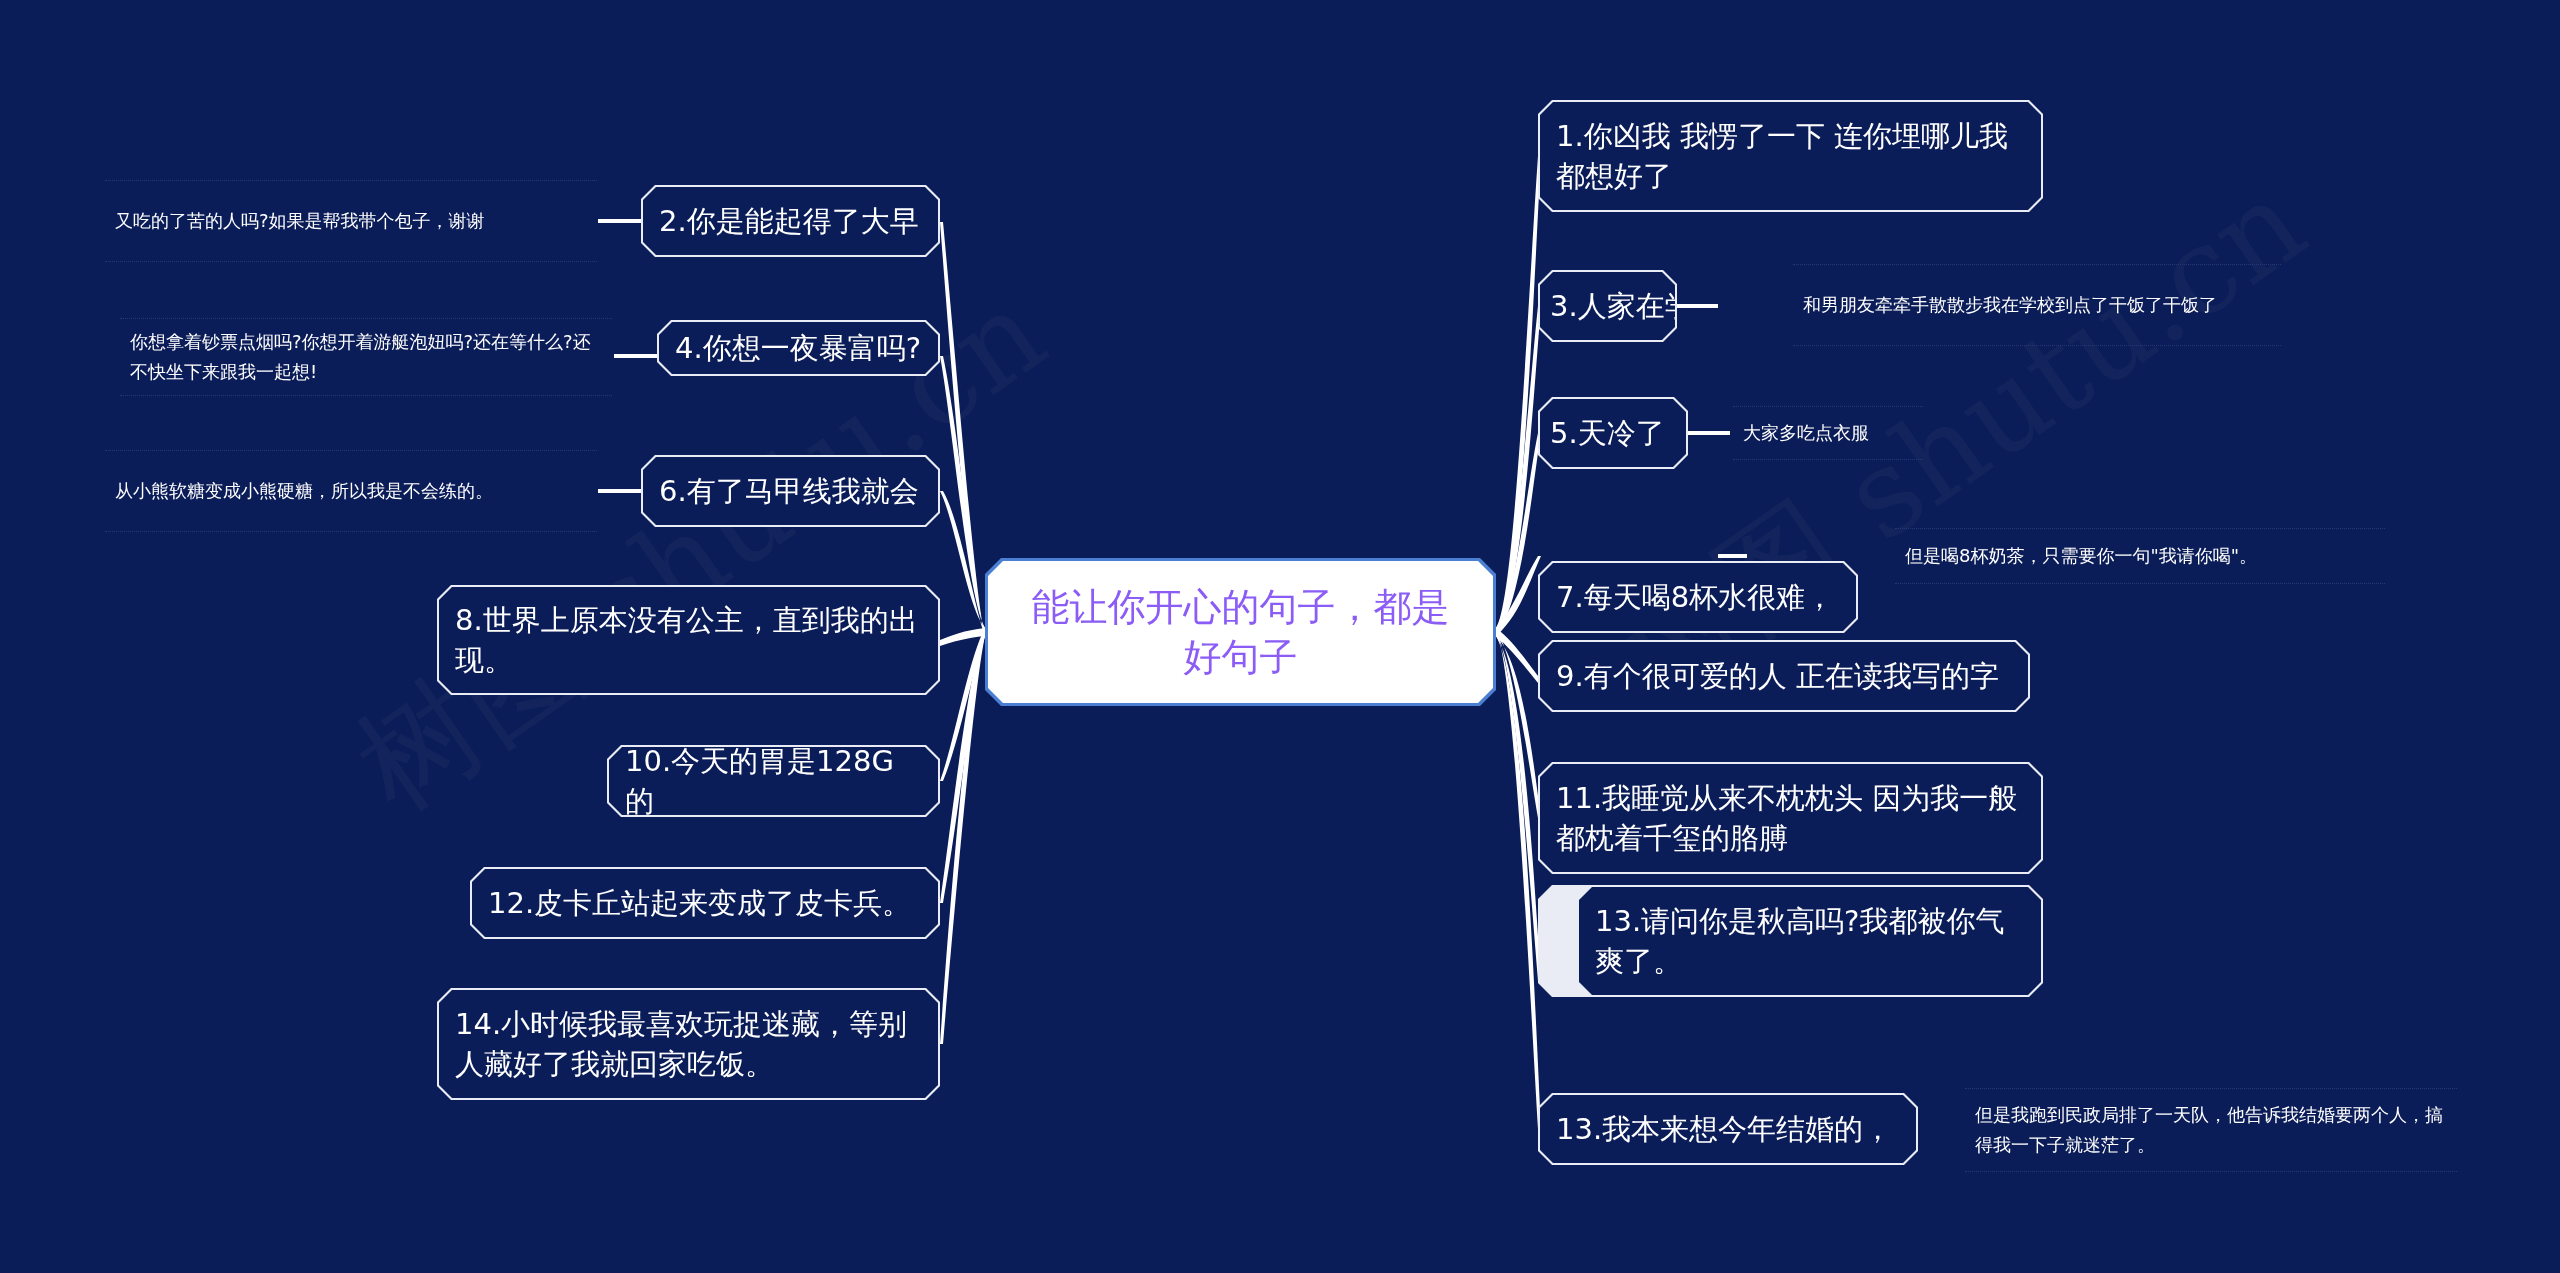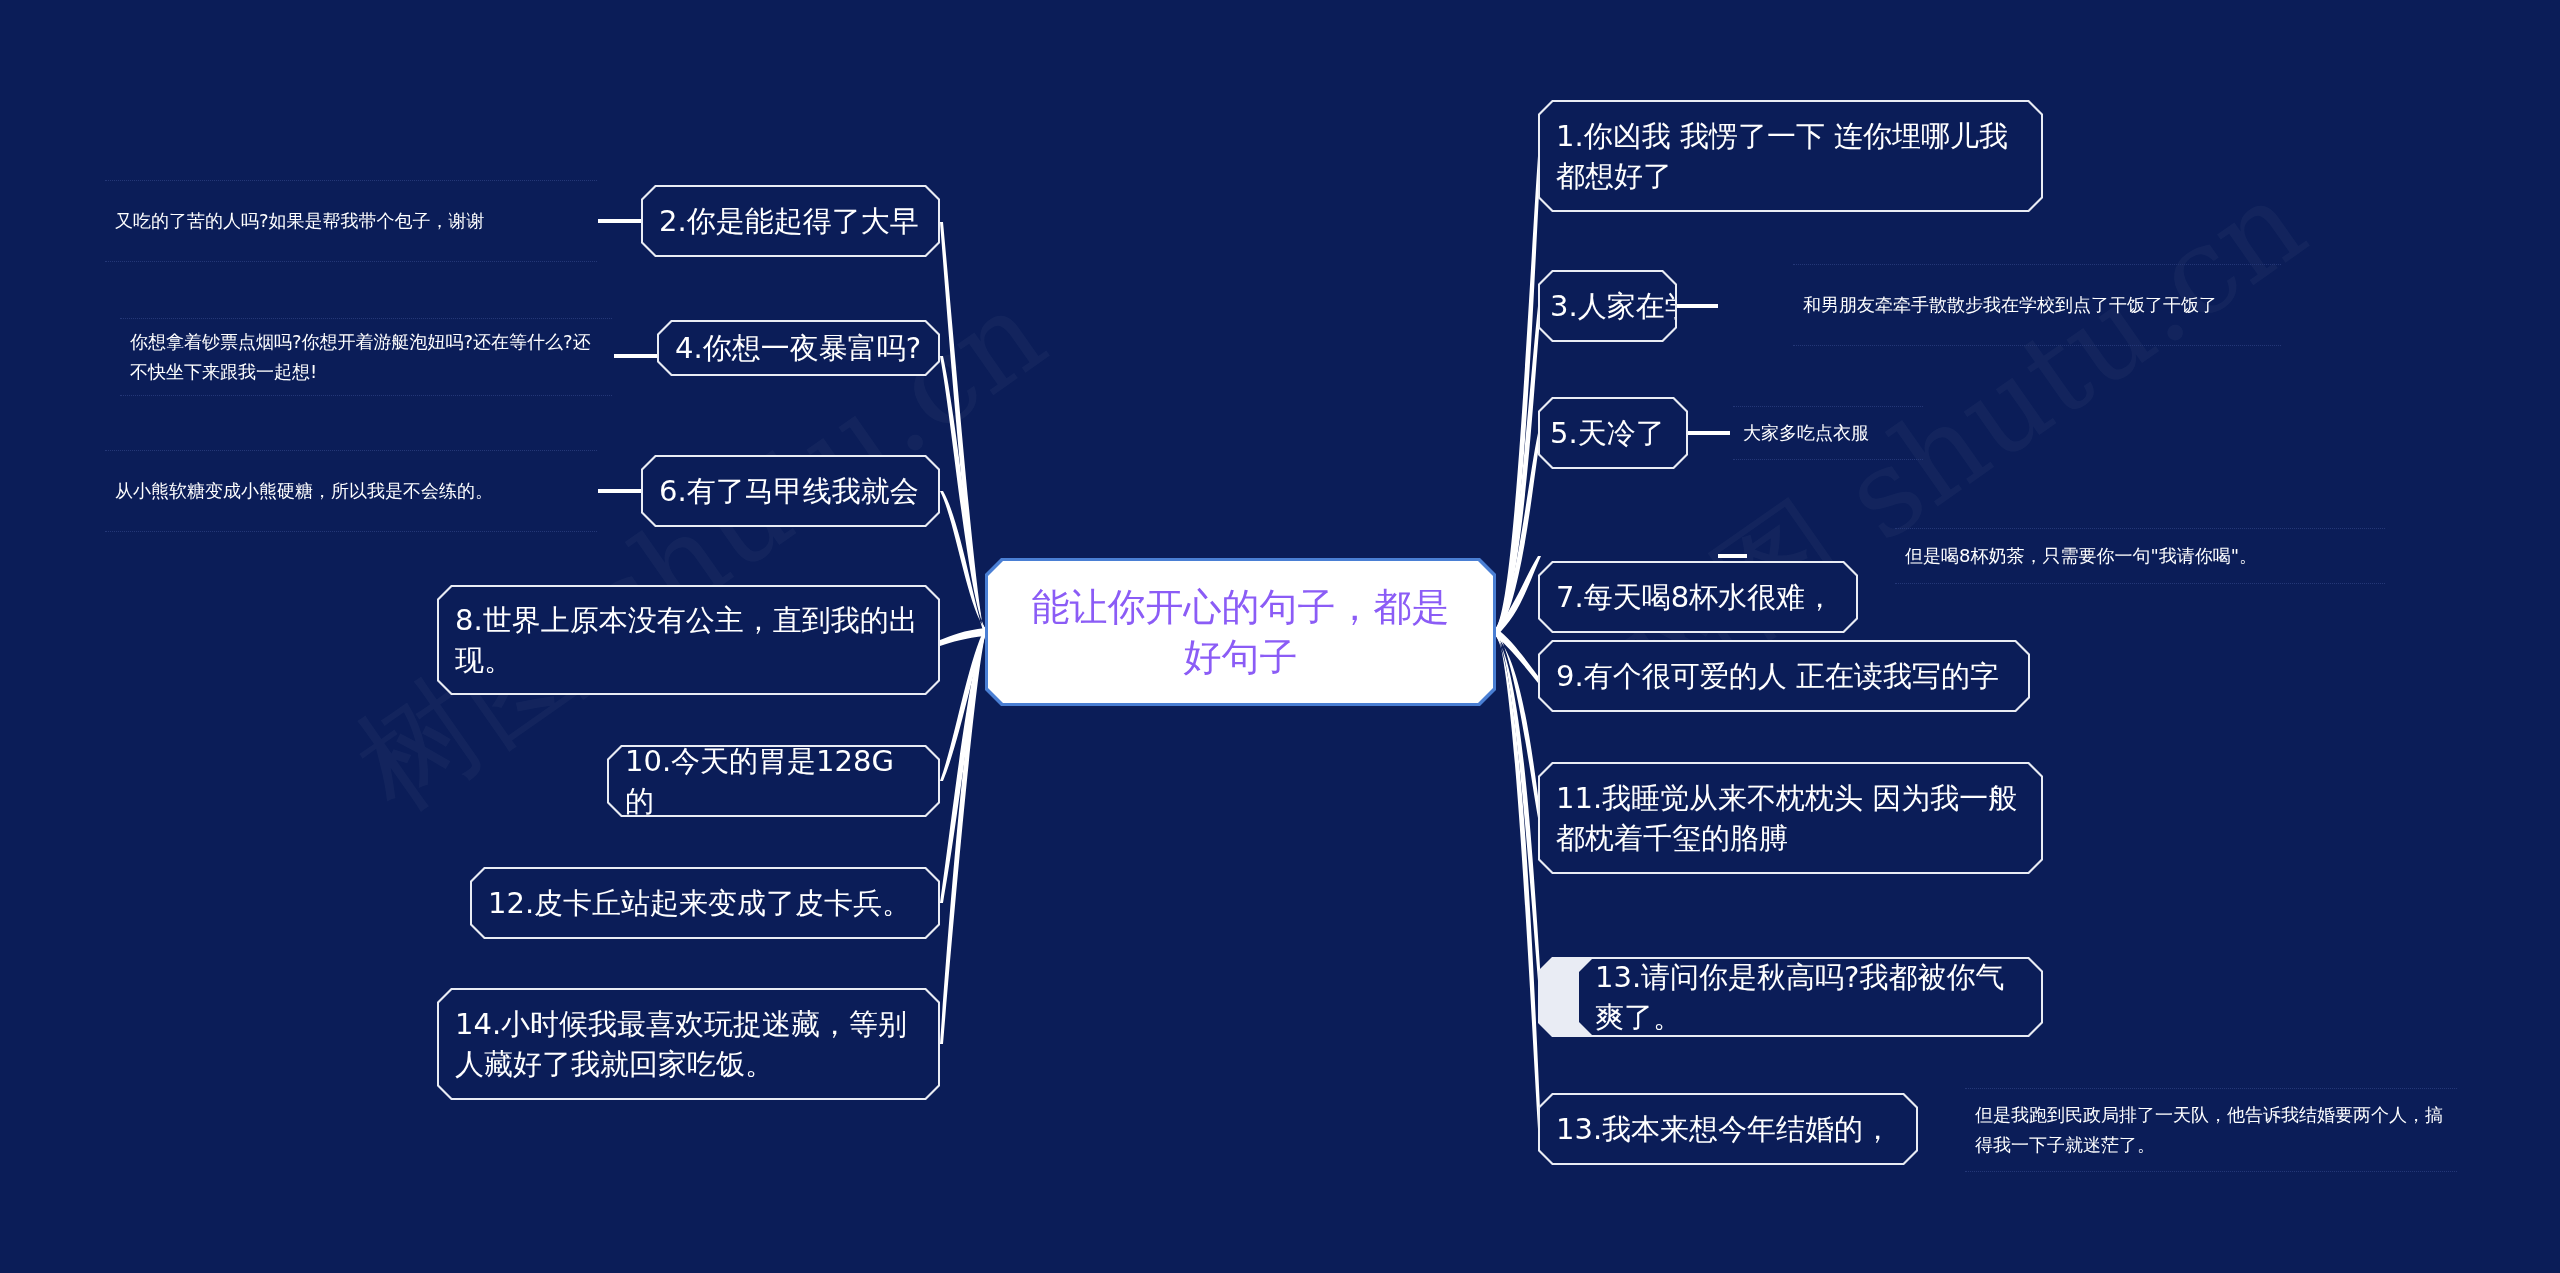--- a/index.html
+++ b/index.html
@@ -146,21 +146,21 @@
   <div class="detail" style="left:1895px; top:528px; width:490px; height:56px;">但是喝8杯奶茶，只需要你一句"我请你喝"。</div>
 
   <div class="node" style="left:1538px; top:640px; width:492px; height:72px;">
     <div class="inner" style="white-space:nowrap;">9.有个很可爱的人 正在读我写的字</div>
   </div>
 
   <div class="node" style="left:1538px; top:762px; width:505px; height:112px;">
     <div class="inner">11.我睡觉从来不枕枕头 因为我一般都枕着千玺的胳膊</div>
   </div>
 
-  <div class="node" style="left:1538px; top:957px; width:505px; height:80px;padding-left:41px;">
+  <div class="node" style="left:1538px; top:885px; width:505px; height:112px;padding-left:41px;">
     <div class="inner">13.请问你是秋高吗?我都被你气爽了。</div>
   </div>
 
   <div class="node" style="left:1538px; top:1093px; width:380px; height:72px;">
     <div class="inner" style="white-space:nowrap;">13.我本来想今年结婚的，</div>
   </div>
   <div class="detail" style="left:1965px; top:1088px; width:492px; height:84px;">但是我跑到民政局排了一天队，他告诉我结婚要两个人，搞得我一下子就迷茫了。</div>
 
 </div>
 

